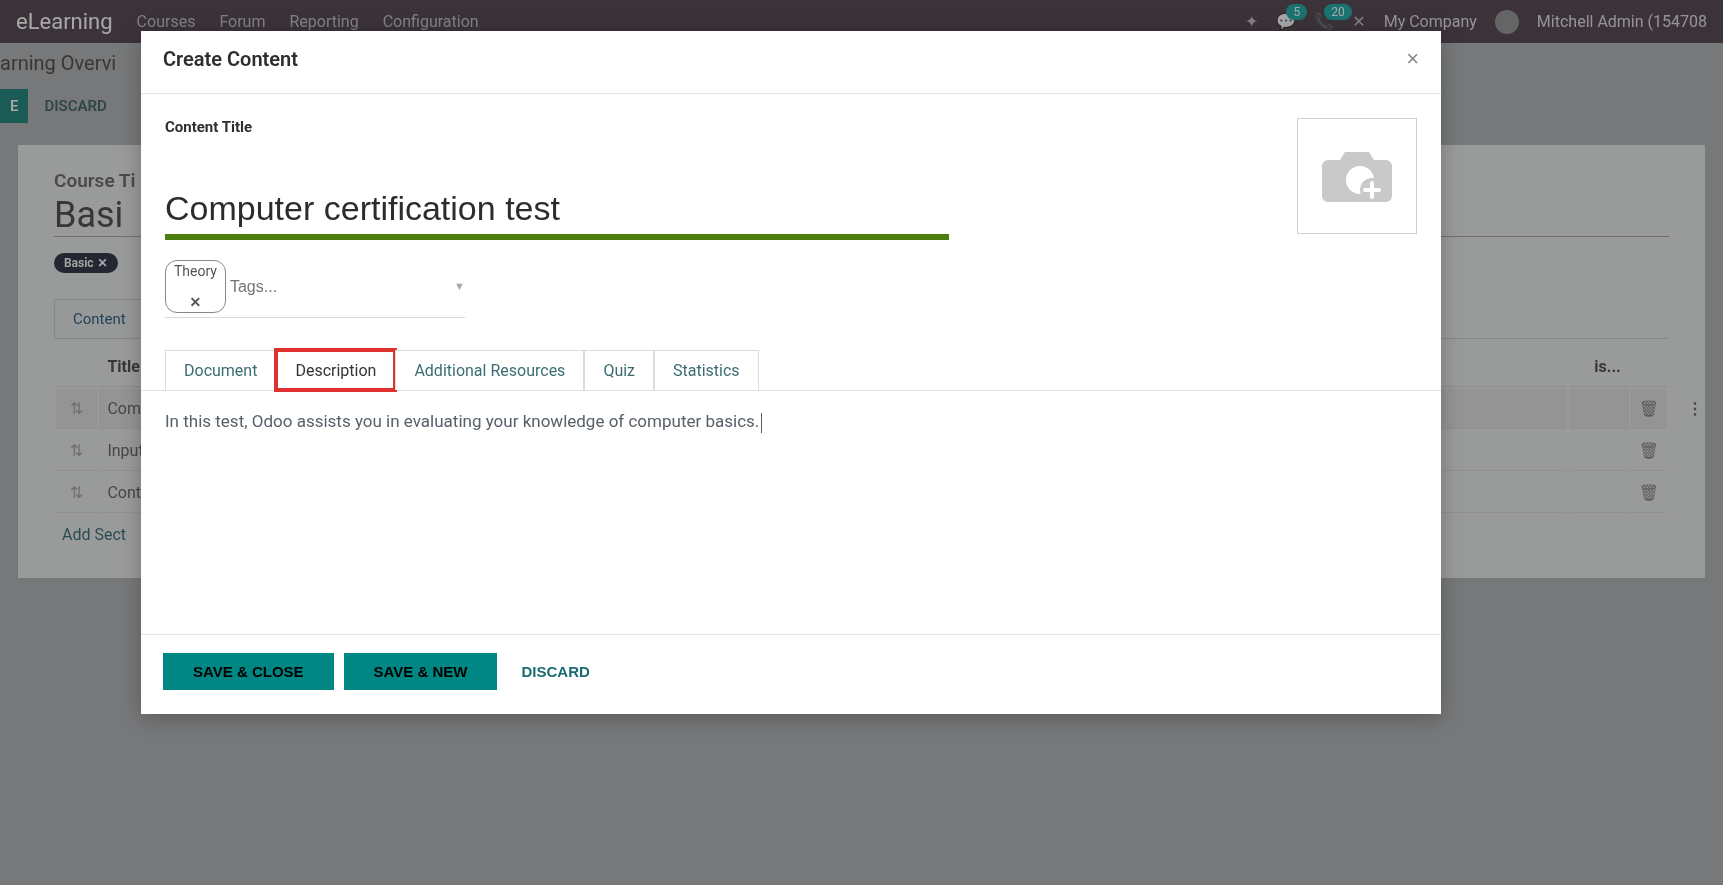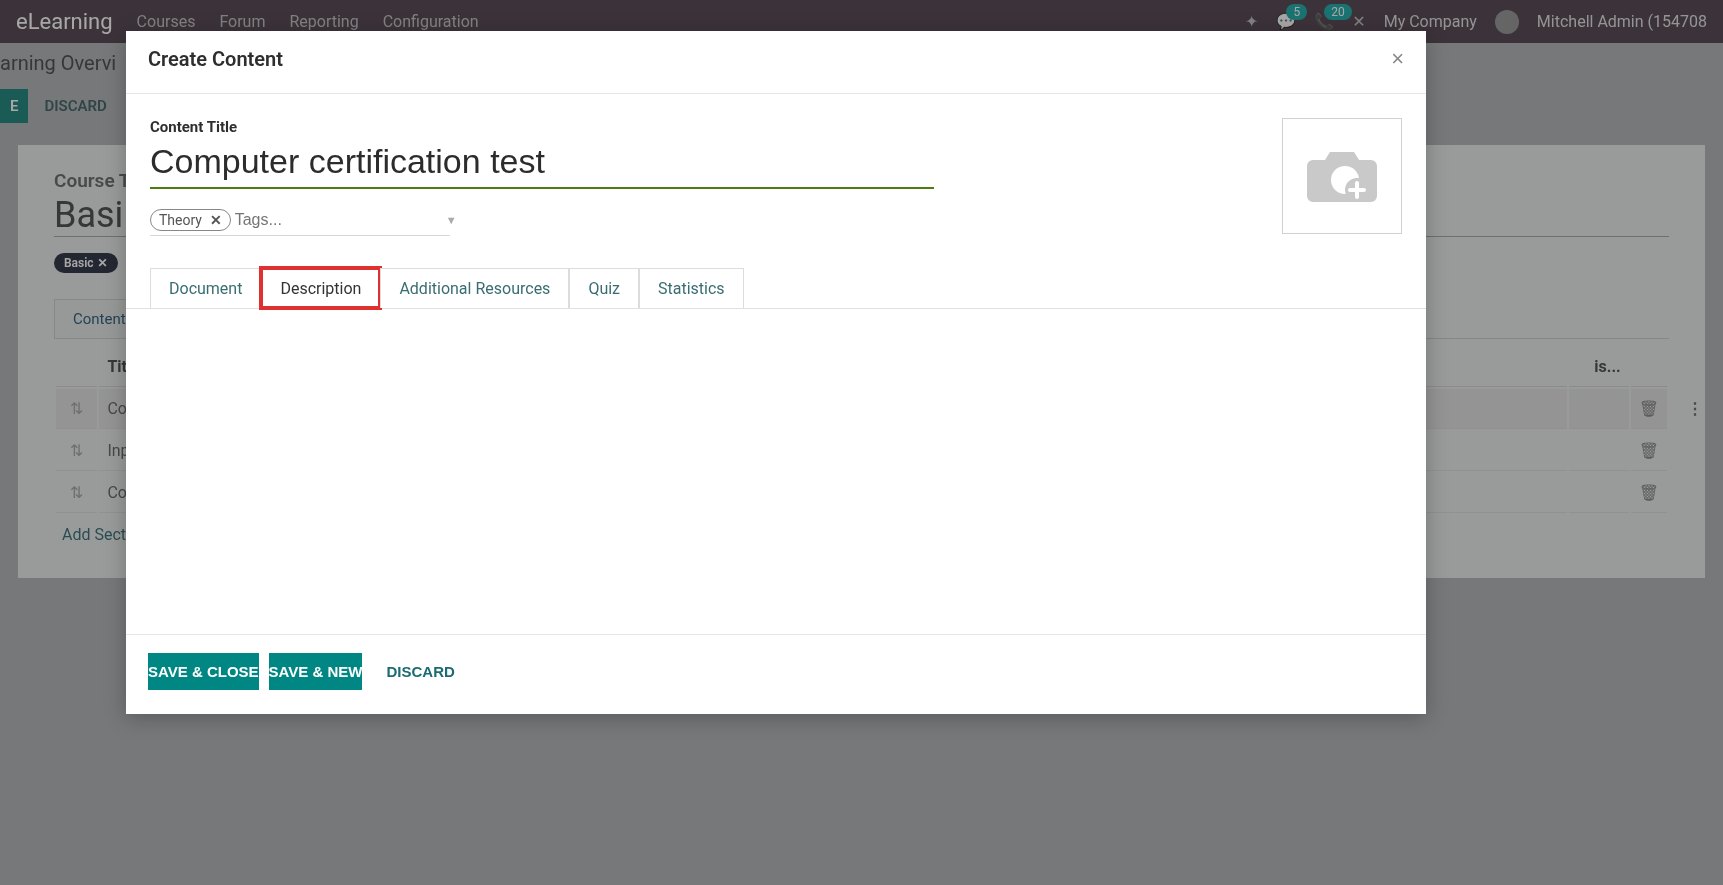--- a/index.html
+++ b/index.html
@@ -104,21 +104,21 @@
     
     
     .modal-backdrop {
       position: absolute;
       top: 0; left: 0; right: 0; bottom: 0;
       background: rgba(60,60,60,0.45);
       z-index: 10;
     }
     .modal {
       position: absolute;
-      left: 126px;
+      left: 141px;
       top: 31px;
       width: 1300px;
       background: #fff;
       z-index: 20;
       box-shadow: 0 4px 20px rgba(0,0,0,0.25);
     }
     .modal-header {
       display: flex;
       justify-content: space-between;
       align-items: center;
@@ -130,25 +130,26 @@
     .modal-body {
       padding: 24px 24px 8px 24px;
       min-height: 540px;
       position: relative;
     }
     .field-label { font-size: 15px; font-weight: 700; color: #2e2e2e; display:block; margin-bottom: 2px;}
     .title-input {
       font-size: 34px;
       color: #2c2c2c;
       border: none;
-      border-bottom: 2px solid #4d7c0f;
+      border-bottom: 6px solid #4d7c0f;
       width: 784px;
       padding: 4px 0 6px 0;
       outline: none;
       background: transparent;
+      margin-top: 47px;
     }
     .placeholder-img {
       position: absolute;
       right: 24px;
       top: 24px;
       width: 120px;
       height: 116px;
       border: 1px solid #d0d0d0;
       display: flex;
       align-items: center;
@@ -164,22 +165,23 @@
       padding-bottom: 4px;
     }
     .tag-chip {
       border: 1px solid #888;
       border-radius: 12px;
       padding: 2px 8px;
       font-size: 14px;
       color: #555;
       display: inline-flex;
       align-items: center;
-      gap: 8px;
+      gap: 15px;
       background: #fff;
+      flex-direction: column;
     }
     .tag-chip .x { font-weight: bold; color: #555; cursor:pointer; }
     .tags-input {
       border: none;
       outline: none;
       font-size: 16px;
       color: #999;
       padding: 2px 4px;
       flex: 1;
       background: transparent;
@@ -228,23 +230,23 @@
     
     .modal-footer {
       border-top: 1px solid #e5e5e5;
       padding: 18px 22px 24px 22px;
       display: flex;
       gap: 10px;
       align-items: center;
     }
     .btn-primary {
       background: #008784;
-      color: #ffffff;
+      color: #000000;
       border: none;
-      padding: 10px 0;
+      padding: 10px 30px;
       font-size: 15px;
       font-weight: 700;
       cursor: pointer;
     }
     .btn-link {
       background: none;
       border: none;
       color: #1a6c72;
       font-size: 15px;
       font-weight: 700;
@@ -355,19 +357,22 @@
     </div>
     
     <div class="tab-nav">
       <div class="tab-item bordered">Document</div>
       <div class="tab-item highlighted">Description</div>
       <div class="tab-item bordered">Additional Resources</div>
       <div class="tab-item bordered">Quiz</div>
       <div class="tab-item bordered">Statistics</div>
     </div>
     
+    <div class="desc-text">
+      <span>In this test, Odoo assists you in evaluating your knowledge of computer basics.</span><span class="cursor-bar"></span>
+    </div>
   </div>
   <div class="modal-footer">
     <button class="btn-primary">SAVE &amp; CLOSE</button>
     <button class="btn-primary">SAVE &amp; NEW</button>
     <button class="btn-link">DISCARD</button>
   </div>
 </div>
 
 </body></html>

